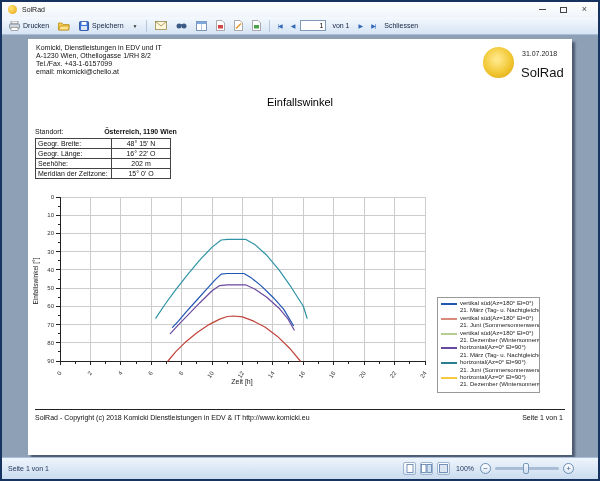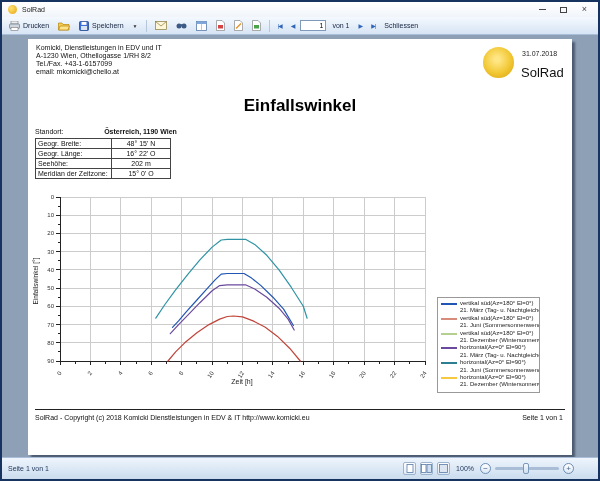--- a/index.html
+++ b/index.html
@@ -21,21 +21,21 @@
   .page-input{width:26px;height:11px;border:1px solid #7f9ab8;background:#fff;font-size:7px;text-align:right;padding:0 2px;font-family:"Liberation Sans",sans-serif;}
   .caret{font-size:5px;color:#333;}
   
   .preview{flex:1;background:#8da0b6;position:relative;overflow:hidden;}
   .page{position:absolute;left:26px;top:4px;width:544px;height:416px;background:#fff;box-shadow:3px 3px 2px rgba(25,35,55,.55);}
   .sender{position:absolute;left:8px;top:5px;font-size:7px;line-height:8px;color:#111;}
   .sun-logo{position:absolute;left:455px;top:8px;width:31px;height:31px;border-radius:50%;
     background:radial-gradient(circle at 45% 40%,#ffe684 10%,#f1c733 55%,#d79d0e 100%);}
   .doc-date{position:absolute;left:494px;top:11px;font-size:7px;color:#222;}
   .brand{position:absolute;left:493px;top:26px;font-size:13px;color:#111;}
-  .doc-title{position:absolute;left:0;top:57px;width:100%;text-align:center;font-size:17px;font-weight:bold;color:#000;}
+  .doc-title{position:absolute;left:0;top:57px;width:100%;text-align:center;font-size:11px;font-weight:normal;color:#000;}
   .loc{position:absolute;left:7px;top:86px;font-size:7px;color:#111;}
   .loc-head{display:flex;height:12px;align-items:center;}
   .loc-head .lbl{width:76px;}
   .loc-head .val{width:59px;display:flex;justify-content:center;font-weight:bold;white-space:nowrap;}
   table.loc-table{border-collapse:collapse;margin-top:1px;}
   table.loc-table td{border:1px solid #444;font-size:7px;height:10px;padding:0 2px;color:#111;}
   td.cl{width:76px;}
   td.cv{width:59px;text-align:center;}
   
   .chart-svg{position:absolute;left:2px;top:150px;}

